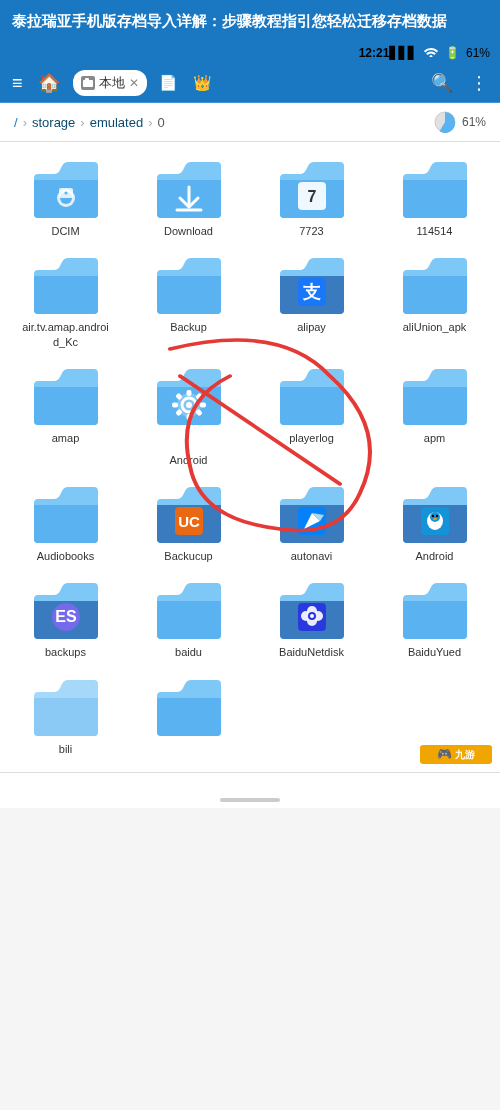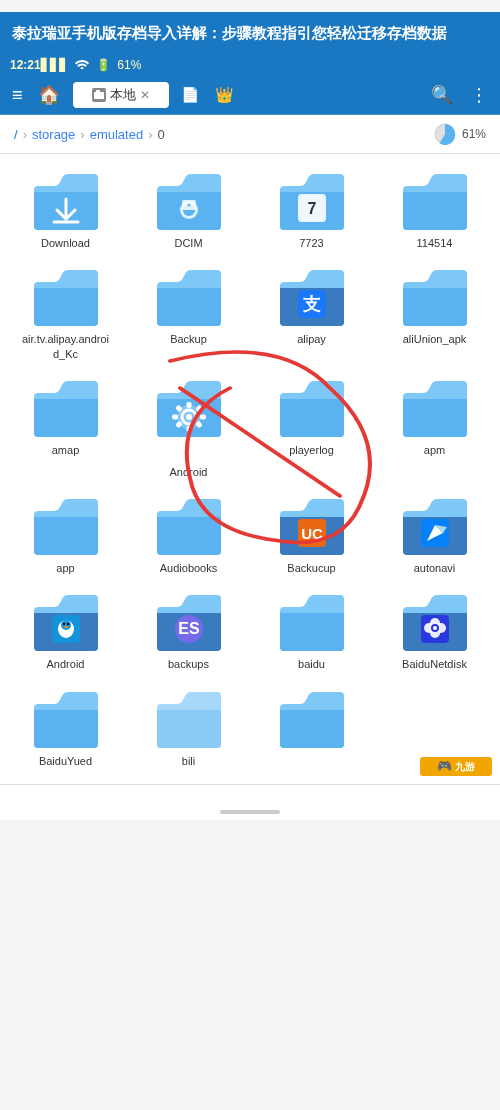--- a/index.html
+++ b/index.html
@@ -13,31 +13,30 @@
 
     
     .article-header {
       background: #1a78c2;
       color: white;
       padding: 10px 12px;
       font-size: 15px;
       font-weight: bold;
       line-height: 1.4;
       position: relative;
-      margin-top: 12px;
     }
 
     
     .status-bar {
       background: #1a78c2;
       display: flex;
-      justify-content: flex-start;
+      justify-content: flex-end;
       align-items: center;
       padding: 4px 10px;
-      color: #fef9c3;
+      color: #000000;
       font-size: 12px;
     }
     .status-bar-left { font-weight: bold; }
     .status-bar-right {
       display: flex;
       gap: 6px;
       align-items: center;
     }
 
     
@@ -47,22 +46,22 @@
       align-items: center;
       padding: 6px 8px;
       gap: 8px;
       border-bottom: 1px solid rgba(255,255,255,0.2);
     }
     .nav-tab {
       display: flex;
       align-items: center;
       gap: 4px;
       background: white;
-      border-radius: 4px;
-      padding: 4px 19px;
+      border-radius: 12px;
+      padding: 4px 8px;
       color: #333;
       font-size: 13px;
     }
     .nav-icon-btn {
       color: white;
       font-size: 18px;
       cursor: pointer;
       padding: 2px 4px;
     }
     .nav-spacer { flex: 1; }
@@ -71,21 +70,21 @@
     .breadcrumb-bar {
       background: white;
       display: flex;
       align-items: center;
       padding: 8px 12px;
       font-size: 13px;
       color: #555;
       border-bottom: 1px solid #ddd;
     }
     .breadcrumb-bar span { margin: 0 2px; }
-    .breadcrumb-link { color: #3b82f6; }
+    .breadcrumb-link { color: #0c4a6e; }
     .storage-badge {
       margin-left: auto;
       display: flex;
       align-items: center;
       gap: 4px;
       font-size: 12px;
       color: #555;
     }
     .pie-icon {
       width: 22px;
@@ -224,66 +223,66 @@
 </div>
 
 <div class="grid-section" style="position:relative;">
   <div class="file-grid">
 
     <div class="file-item">
       <svg width="72" height="60" viewBox="0 0 72 60">
         <path d="M4 18 Q4 14 8 14 L24 14 Q28 14 30 10 L32 6 Q34 2 38 2 L64 2 Q68 2 68 6 L68 54 Q68 58 64 58 L8 58 Q4 58 4 54 Z" fill="#7ec8f7"></path>
         <path d="M4 20 L68 20 L68 54 Q68 58 64 58 L8 58 Q4 58 4 54 Z" fill="#5ab3f0"></path>
 
-        <line x1="36" y1="27" x2="36" y2="44" stroke="white" stroke-width="3" stroke-linecap="round"></line>
-        <polyline points="27,38 36,47 45,38" fill="none" stroke="white" stroke-width="3" stroke-linecap="round" stroke-linejoin="round"></polyline>
-        <line x1="24" y1="50" x2="48" y2="50" stroke="white" stroke-width="3" stroke-linecap="round"></line>
-      </svg>
-      <span class="folder-label">Download</span>
-    </div>
-
-    <div class="file-item">
-      <svg width="72" height="60" viewBox="0 0 72 60">
-        <path d="M4 18 Q4 14 8 14 L24 14 Q28 14 30 10 L32 6 Q34 2 38 2 L64 2 Q68 2 68 6 L68 54 Q68 58 64 58 L8 58 Q4 58 4 54 Z" fill="#7ec8f7"></path>
-        <path d="M4 20 L68 20 L68 54 Q68 58 64 58 L8 58 Q4 58 4 54 Z" fill="#5ab3f0"></path>
-
         <circle cx="36" cy="38" r="9" fill="white" opacity="0.8"></circle>
         <circle cx="36" cy="38" r="6" fill="#5ab3f0"></circle>
         <rect x="29" y="28" width="14" height="10" rx="2" fill="white" opacity="0.8"></rect>
         <circle cx="36" cy="33" r="1.5" fill="#5ab3f0"></circle>
       </svg>
       <span class="folder-label">DCIM</span>
     </div>
 
     <div class="file-item">
       <svg width="72" height="60" viewBox="0 0 72 60">
         <path d="M4 18 Q4 14 8 14 L24 14 Q28 14 30 10 L32 6 Q34 2 38 2 L64 2 Q68 2 68 6 L68 54 Q68 58 64 58 L8 58 Q4 58 4 54 Z" fill="#7ec8f7"></path>
         <path d="M4 20 L68 20 L68 54 Q68 58 64 58 L8 58 Q4 58 4 54 Z" fill="#5ab3f0"></path>
 
+        <line x1="36" y1="27" x2="36" y2="44" stroke="white" stroke-width="3" stroke-linecap="round"></line>
+        <polyline points="27,38 36,47 45,38" fill="none" stroke="white" stroke-width="3" stroke-linecap="round" stroke-linejoin="round"></polyline>
+        <line x1="24" y1="50" x2="48" y2="50" stroke="white" stroke-width="3" stroke-linecap="round"></line>
+      </svg>
+      <span class="folder-label">Download</span>
+    </div>
+
+    <div class="file-item">
+      <svg width="72" height="60" viewBox="0 0 72 60">
+        <path d="M4 18 Q4 14 8 14 L24 14 Q28 14 30 10 L32 6 Q34 2 38 2 L64 2 Q68 2 68 6 L68 54 Q68 58 64 58 L8 58 Q4 58 4 54 Z" fill="#7ec8f7"></path>
+        <path d="M4 20 L68 20 L68 54 Q68 58 64 58 L8 58 Q4 58 4 54 Z" fill="#5ab3f0"></path>
+
         <rect x="22" y="22" width="28" height="28" rx="4" fill="white" opacity="0.9"></rect>
         <text x="36" y="42" text-anchor="middle" font-size="16" font-weight="bold" fill="#333">7</text>
       </svg>
       <span class="folder-label">7723</span>
     </div>
 
     <div class="file-item">
       <svg width="72" height="60" viewBox="0 0 72 60">
         <path d="M4 18 Q4 14 8 14 L24 14 Q28 14 30 10 L32 6 Q34 2 38 2 L64 2 Q68 2 68 6 L68 54 Q68 58 64 58 L8 58 Q4 58 4 54 Z" fill="#7ec8f7"></path>
         <path d="M4 20 L68 20 L68 54 Q68 58 64 58 L8 58 Q4 58 4 54 Z" fill="#5ab3f0"></path>
       </svg>
       <span class="folder-label">114514</span>
     </div>
 
 
     <div class="file-item">
       <svg width="72" height="60" viewBox="0 0 72 60">
         <path d="M4 18 Q4 14 8 14 L24 14 Q28 14 30 10 L32 6 Q34 2 38 2 L64 2 Q68 2 68 6 L68 54 Q68 58 64 58 L8 58 Q4 58 4 54 Z" fill="#7ec8f7"></path>
         <path d="M4 20 L68 20 L68 54 Q68 58 64 58 L8 58 Q4 58 4 54 Z" fill="#5ab3f0"></path>
       </svg>
-      <span class="folder-label">air.tv.alipay.android_Kc</span>
+      <span class="folder-label">air.tv.amap.android_Kc</span>
     </div>
 
     <div class="file-item">
       <svg width="72" height="60" viewBox="0 0 72 60">
         <path d="M4 18 Q4 14 8 14 L24 14 Q28 14 30 10 L32 6 Q34 2 38 2 L64 2 Q68 2 68 6 L68 54 Q68 58 64 58 L8 58 Q4 58 4 54 Z" fill="#7ec8f7"></path>
         <path d="M4 20 L68 20 L68 54 Q68 58 64 58 L8 58 Q4 58 4 54 Z" fill="#5ab3f0"></path>
       </svg>
       <span class="folder-label">Backup</span>
     </div>
 
@@ -344,27 +343,20 @@
     </div>
 
     <div class="file-item">
       <svg width="72" height="60" viewBox="0 0 72 60">
         <path d="M4 18 Q4 14 8 14 L24 14 Q28 14 30 10 L32 6 Q34 2 38 2 L64 2 Q68 2 68 6 L68 54 Q68 58 64 58 L8 58 Q4 58 4 54 Z" fill="#7ec8f7"></path>
         <path d="M4 20 L68 20 L68 54 Q68 58 64 58 L8 58 Q4 58 4 54 Z" fill="#5ab3f0"></path>
       </svg>
       <span class="folder-label">apm</span>
     </div>
 
-    <div class="file-item">
-      <svg width="72" height="60" viewBox="0 0 72 60">
-        <path d="M4 18 Q4 14 8 14 L24 14 Q28 14 30 10 L32 6 Q34 2 38 2 L64 2 Q68 2 68 6 L68 54 Q68 58 64 58 L8 58 Q4 58 4 54 Z" fill="#7ec8f7"></path>
-        <path d="M4 20 L68 20 L68 54 Q68 58 64 58 L8 58 Q4 58 4 54 Z" fill="#5ab3f0"></path>
-      </svg>
-      <span class="folder-label">app</span>
-    </div>
 
     <div class="file-item">
       <svg width="72" height="60" viewBox="0 0 72 60">
         <path d="M4 18 Q4 14 8 14 L24 14 Q28 14 30 10 L32 6 Q34 2 38 2 L64 2 Q68 2 68 6 L68 54 Q68 58 64 58 L8 58 Q4 58 4 54 Z" fill="#7ec8f7"></path>
         <path d="M4 20 L68 20 L68 54 Q68 58 64 58 L8 58 Q4 58 4 54 Z" fill="#5ab3f0"></path>
       </svg>
       <span class="folder-label">Audiobooks</span>
     </div>
 
     <div class="file-item">

